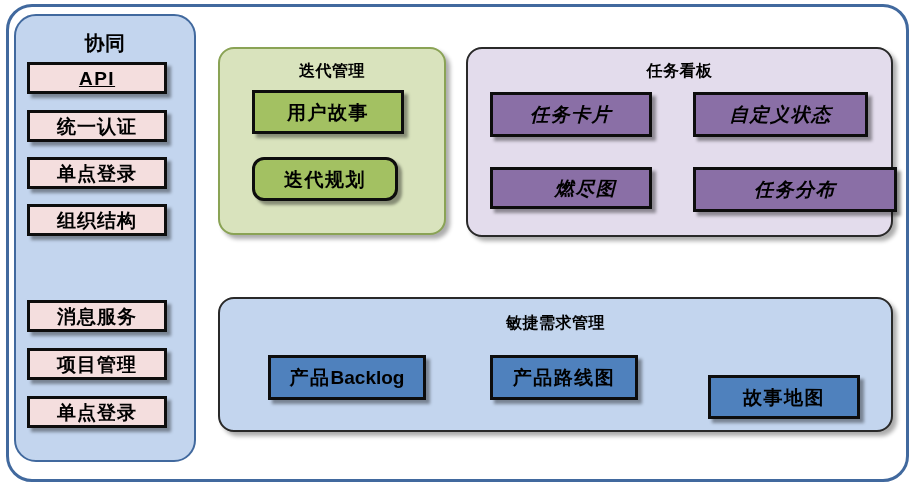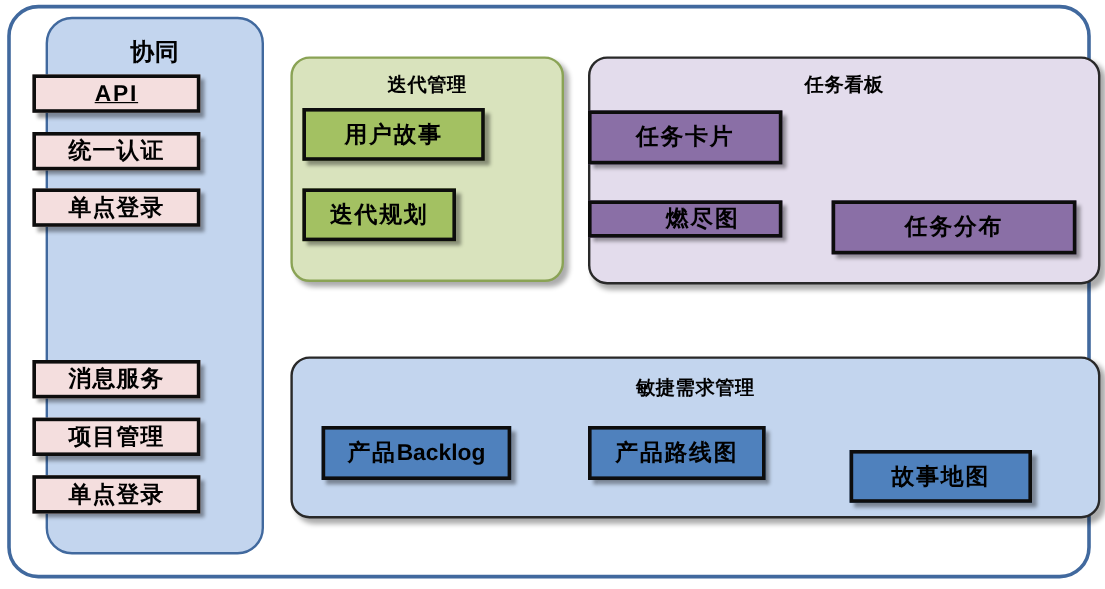--- a/index.html
+++ b/index.html
@@ -33,21 +33,20 @@
     box-sizing: border-box;
     background: transparent;
   }
 
   
   .panel {
     position: absolute;
     box-sizing: border-box;
     border-radius: 16px;
     box-shadow: 4px 4px 4px rgba(0,0,0,0.33);
-    margin-left: 24px;
   }
   .panel-title {
     position: absolute;
     left: 0;
     right: 0;
     text-align: center;
     font-weight: bold;
     color: #000000;
     font-family: "Liberation Sans", sans-serif;
     letter-spacing: 0.5px;
@@ -146,20 +145,21 @@
     background: #a3c162;
     font-size: 19px;
     letter-spacing: 1.5px;
   }
 
   
   .node-purple {
     background: #8a6fa6;
     font-size: 19px;
     letter-spacing: 1.5px;
+    font-style: italic;
   }
 
   
   .node-blue {
     background: #4f81bd;
     font-size: 19px;
     letter-spacing: 1.5px;
   }
 
   .node .mixed-latin {
@@ -175,37 +175,39 @@
 
   <div class="outer-frame"></div>
 
   <div class="panel panel-sidebar">
     <div class="panel-title">协同</div>
   </div>
 
   <div class="node node-side sans" style="top:62px;text-decoration:underline;">API</div>
   <div class="node node-side" style="top:110px;">统一认证</div>
   <div class="node node-side" style="top:157px;">单点登录</div>
+  <div class="node node-side" style="top:204px;">组织结构</div>
   <div class="node node-side" style="top:300px;">消息服务</div>
   <div class="node node-side" style="top:348px;">项目管理</div>
   <div class="node node-side" style="top:396px;">单点登录</div>
 
   <div class="panel panel-iteration">
     <div class="panel-title">迭代管理</div>
   </div>
 
   <div class="node node-green" style="left:252px; top:90px;  width:152px; height:44px;">用户故事</div>
-  <div class="node node-green" style="left:252px; top:157px; width:128px; height:44px;">迭代规划</div>
+  <div class="node node-green" style="left:252px; top:157px; width:146px; height:44px;border-radius:12px;">迭代规划</div>
 
   <div class="panel panel-taskboard">
     <div class="panel-title">任务看板</div>
   </div>
 
   <div class="node node-purple" style="left:490px; top:92px;  width:162px; height:45px;">任务卡片</div>
-  <div class="node node-purple" style="left:490px; top:167px; width:162px; height:31px;padding-left:29px;">燃尽图</div>
+  <div class="node node-purple" style="left:693px; top:92px;  width:175px; height:45px;">自定义状态</div>
+  <div class="node node-purple" style="left:490px; top:167px; width:162px; height:42px;padding-left:29px;">燃尽图</div>
   <div class="node node-purple" style="left:693px; top:167px; width:204px; height:45px;">任务分布</div>
 
   <div class="panel panel-agile">
     <div class="panel-title">敏捷需求管理</div>
   </div>
 
   <div class="node node-blue" style="left:268px; top:355px; width:158px; height:45px;">
     <span>产品</span>
       <span class="mixed-latin">Backlog</span>
   </div>

